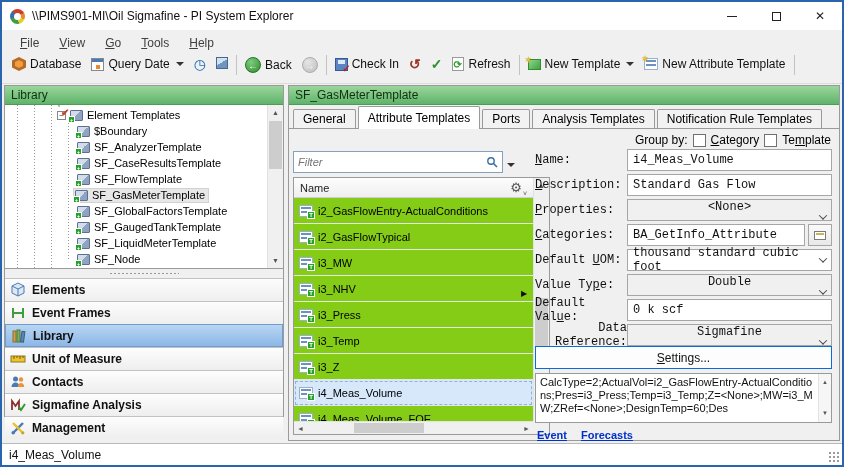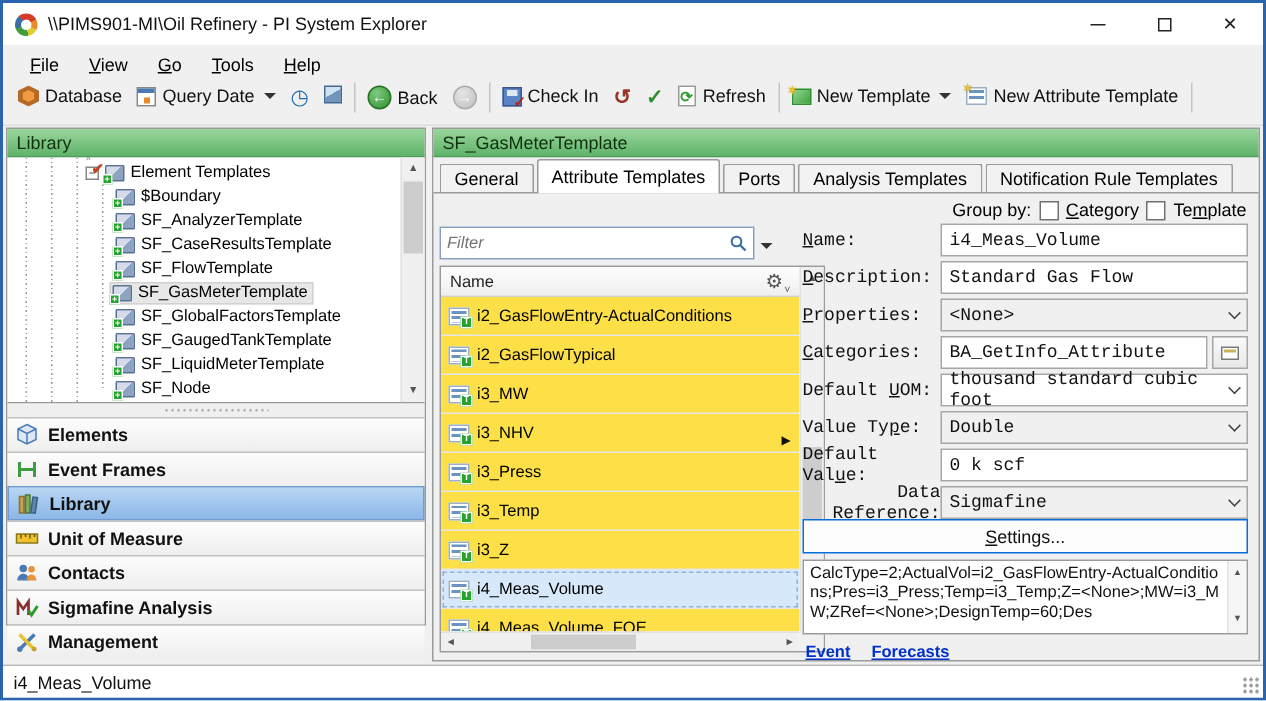--- a/index.html
+++ b/index.html
@@ -13,21 +13,21 @@
     background:conic-gradient(#d43b2a 0 60deg,#e8892c 60deg 115deg,#e3cc2d 115deg 170deg,#3f9c3f 170deg 250deg,#3a6ea5 250deg 320deg,#d43b2a 320deg 360deg); position:relative; }
   .app-icon::after { content:""; position:absolute; inset:4px; background:#fff; border-radius:50%; }
   .title-text { font-size:12px; color:#111; margin-left:7px; }
   .win-btns { margin-left:auto; display:flex; height:100%; }
   .win-btn { width:44px; display:flex; align-items:center; justify-content:center; color:#222; font-size:12px; }
   .glyph-min { width:10px; height:1px; background:#222; display:inline-block; }
   .glyph-max { width:9px; height:9px; border:1px solid #222; display:inline-block; }
 
   
   .menubar { height:25px; display:flex; align-items:center; padding-left:8px; font-size:12px; background:#f0f0f0; }
-  .menu-item { padding:4px 10px; color:#000000; }
+  .menu-item { padding:4px 10px; color:#404040; }
 
   
   .toolbar { height:29px; display:flex; align-items:flex-start; padding-left:5px; font-size:12px; color:#111; border-bottom:1px solid #dcdcdc; }
   .tb-btn { display:flex; align-items:center; gap:4px; padding:2px 5px; white-space:nowrap; }
   .tb-sep { width:1px; height:20px; background:#c3c3c3; margin:0 3px; flex:none; }
   .caret-down { width:0; height:0; border-left:4px solid transparent; border-right:4px solid transparent; border-top:4px solid #333; display:inline-block; margin-left:2px; }
   .i-db { width:14px; height:14px; background:#b56a28; clip-path:polygon(50% 0,100% 25%,100% 75%,50% 100%,0 75%,0 25%); position:relative; flex:none; }
   .i-db::after { content:""; position:absolute; inset:3px; background:#ef9d3f; clip-path:polygon(50% 0,100% 25%,100% 75%,50% 100%,0 75%,0 25%); }
   .i-cal { width:13px; height:13px; background:#fff; border:1px solid #888; position:relative; flex:none; }
   .i-cal::before { content:""; position:absolute; left:0; right:0; top:0; height:3px; background:#4a7ab5; }
@@ -95,21 +95,21 @@
   
   .filter-row { position:absolute; top:65px; left:4px; width:224px; height:22px; display:flex; align-items:center; }
   .filter-box { flex:1; height:22px; border:1px solid #86a0be; background:#fff; display:flex; align-items:center; padding:0 4px; }
   .filter-box input { border:none; outline:none; flex:1; min-width:0; font-family:inherit; font-size:11px; font-style:italic; color:#444; }
   .filter-caret { width:14px; text-align:center; }
   .alist { position:absolute; top:91px; left:4px; width:257px; bottom:5px; border:1px solid #9a9a9a; background:#fff; }
   .alist-head { position:absolute; top:0; left:0; right:16px; height:20px; background:linear-gradient(#fdfdfd,#efefef); border-bottom:1px solid #cfcfcf; display:flex; align-items:center; padding:0 6px; font-size:11px; color:#222; }
   .gear { margin-left:auto; color:#555; font-size:13px; line-height:13px; }
   .gear-caret { font-size:7px; color:#555; margin-left:1px; align-self:flex-end; }
   .alist-rows { position:absolute; top:20px; left:0; right:16px; bottom:13px; overflow:hidden; }
-  .arow { height:26px; display:flex; align-items:center; gap:5px; padding:0 5px; border-bottom:1px solid #e6e6e6; font-size:11px; background:#fde047; white-space:nowrap; }
+  .arow { height:26px; display:flex; align-items:center; gap:5px; padding:0 5px; border-bottom:1px solid #e6e6e6; font-size:11px; background:#84cc16; white-space:nowrap; }
   .arow.selected { background:#d6e8fa; outline:1px dashed #8fb3d8; outline-offset:-2px; }
   .aicon { width:14px; height:12px; position:relative; flex:none; background:#fff; border:1px solid #9ab0c8; }
   .aicon::before { content:""; position:absolute; left:1px; right:1px; top:1px; height:8px; background:repeating-linear-gradient(180deg,#6a93c0 0 2px,#fff 2px 4px); }
   .aicon b { position:absolute; right:-3px; bottom:-3px; width:8px; height:8px; background:#27a22c; border:1px solid #fff; color:#fff; font-size:6px; line-height:7px; text-align:center; font-weight:bold; }
   .alist .sb-v { bottom:13px; }
   .sb-h { position:absolute; left:0; right:16px; bottom:0; height:13px; background:#f0f0f0; border-top:1px solid #e2e2e2; }
   .sb-h .sb-btn { position:absolute; top:0; bottom:0; width:13px; height:auto; }
   .sb-h .left { left:0; } .sb-h .right { right:0; }
   .sb-h .sb-thumb { top:1px; bottom:1px; left:60px; right:auto; width:70px; height:auto; }
   .sb-corner { position:absolute; right:0; bottom:0; width:16px; height:13px; background:#f0f0f0; }
@@ -117,21 +117,21 @@
   
   .v-split { position:absolute; left:230px; top:65px; bottom:5px; width:10px; display:flex; align-items:center; justify-content:center; }
   .v-split span { font-size:8px; color:#111; }
 
   
   .form { position:absolute; left:242px; top:64px; right:5px; bottom:5px; font-size:12px; color:#111; }
   .frow { position:absolute; left:4px; right:2px; height:14px; display:flex; align-items:center;font-family:Liberation Mono, monospace; }
   .flabel { width:92px; flex:none; }
   .fld { flex:1; height:22px; border:1px solid #a6a6a6; background:#fff; display:flex; align-items:center; padding:0 5px; min-width:0; }
   .fld input { border:none; outline:none; width:100%; background:transparent; font-family:inherit; font-size:12px; color:#111; }
-  .fld.gray { background:#f0f0f0; }
+  .fld.gray { background:#f0f0f0;flex-direction:column; }
   .chev { margin-left:auto; width:6px; height:6px; border-right:1.2px solid #444; border-bottom:1.2px solid #444; transform:rotate(45deg) translate(-1px,-1px); flex:none; }
   .cat-btn { width:24px; height:22px; border:1px solid #a6a6a6; background:linear-gradient(#fafafa,#e8e8e8); margin-left:3px; flex:none; display:flex; align-items:center; justify-content:center; }
   .cat-ico { width:12px; height:9px; border:1px solid #7a7a7a; background:#fff; position:relative; }
   .cat-ico::before { content:""; position:absolute; left:1px; top:1px; right:1px; height:2px; background:#c8b45a; }
   .settings-btn { position:absolute; left:4px; right:2px; top:196px; height:23px; border:1px solid #0a6cd6; background:#fdfdfd; display:flex; align-items:center; justify-content:center; font-size:12px; }
   .settings-text { position:absolute; left:4px; right:2px; top:223px; height:50px; border:1px solid #9a9a9a; background:#fff; font-size:11px; line-height:13px; padding:2px 16px 2px 4px; word-break:break-all; overflow:hidden; }
   .st-sb { position:absolute; right:0; top:0; bottom:0; width:13px; background:#f6f6f6; border-left:1px solid #e2e2e2; display:flex; flex-direction:column; justify-content:space-between; }
   .st-sb span { font-size:6px; color:#555; text-align:center; padding:2px 0; }
   .links { position:absolute; left:6px; top:279px; display:flex; gap:14px; }
   .link { color:#0030cc; text-decoration:underline; font-size:11px; font-weight:bold; }
@@ -142,21 +142,21 @@
     background-image:radial-gradient(#9a9a9a 1px, transparent 1.3px); background-size:4px 4px; background-position:bottom right; }
   u { text-decoration:underline; }
 </style>
 </head>
 <body>
 
 <div class="window">
 
   <div class="titlebar">
     <span class="app-icon"></span>
-    <span class="title-text">\\PIMS901-MI\Oil Refinery - PI System Explorer</span>
+    <span class="title-text">\\PIMS901-MI\Oil Sigmafine - PI System Explorer</span>
     <div class="win-btns">
       <span class="win-btn">
           <span class="glyph-min"></span>
         </span>
       <span class="win-btn">
           <span class="glyph-max"></span>
         </span>
       <span class="win-btn">
           <span>✕</span>
         </span>

